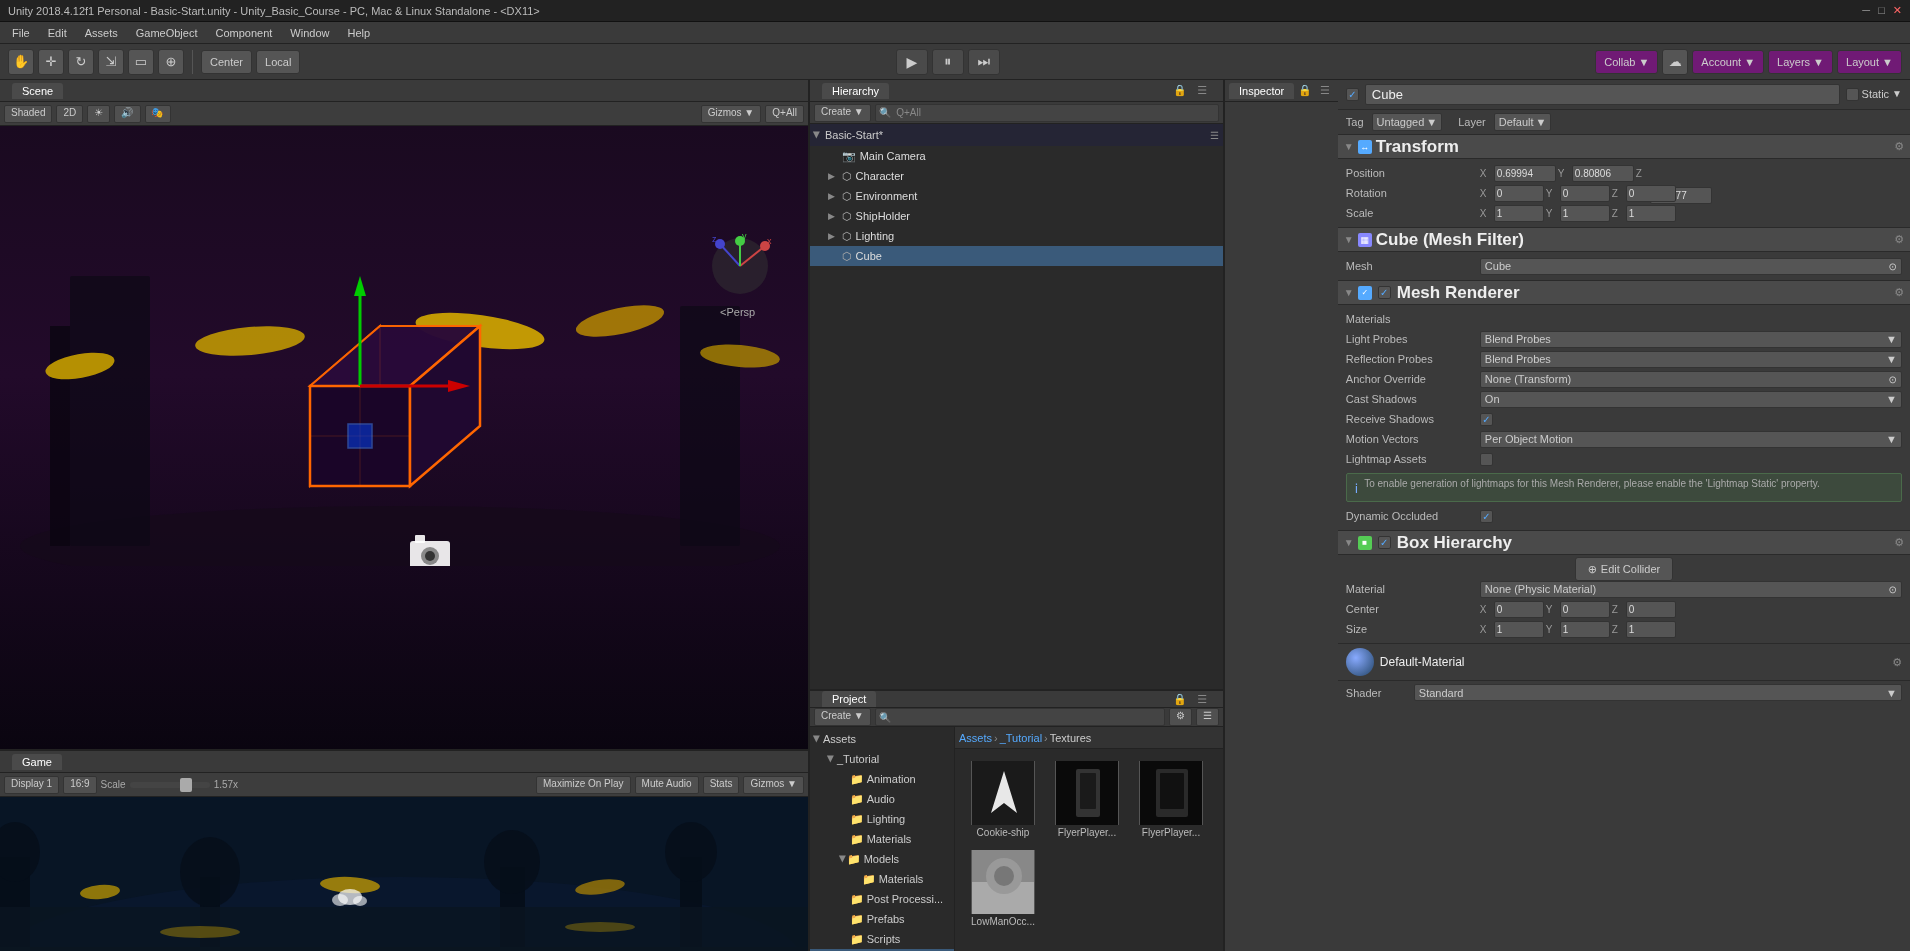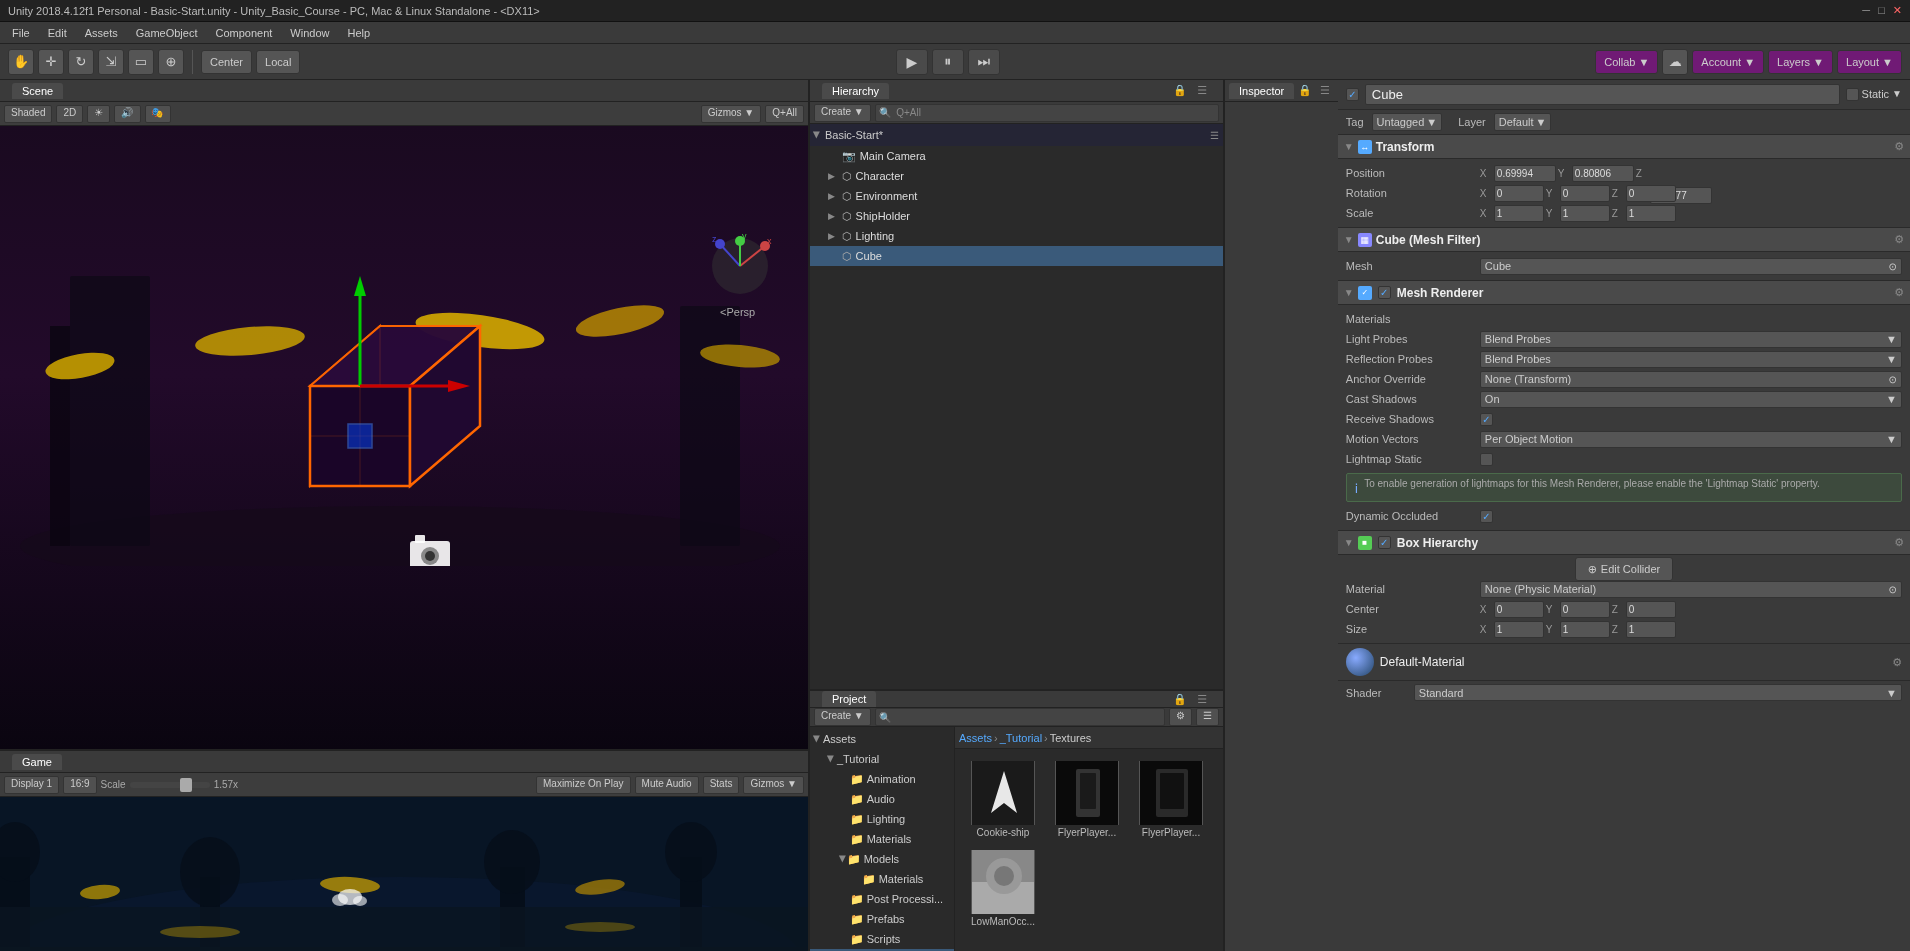--- a/index.html
+++ b/index.html
@@ -418,21 +418,21 @@
       background: #4a4a4a;
       height: 24px;
       display: flex;
       align-items: center;
       padding: 0 6px;
       gap: 4px;
       border-bottom: 1px solid #2a2a2a;
       cursor: pointer;
     }
     .component-title {
-      font-size: 12px;
+      font-size: 17px;
       color: #eee;
       font-weight: bold;
     }
     .component-body {
       background: #3a3a3a;
       padding: 4px 8px;
       border-bottom: 1px solid #2a2a2a;
     }
     .prop-row {
       display: flex;
@@ -1082,21 +1082,21 @@
           <div class="checkbox checked">✓</div>
         </div>
         <div class="prop-row">
           <span class="prop-label">Motion Vectors</span>
           <div class="prop-dropdown">
             <span>Per Object Motion</span>
             <span>▼</span>
           </div>
         </div>
         <div class="prop-row">
-          <span class="prop-label">Lightmap Static</span>
+          <span class="prop-label">Lightmap Assets</span>
           <div class="checkbox"></div>
         </div>
         <div class="info-box">
           <span class="info-icon">ℹ</span>
           <span>To enable generation of lightmaps for this Mesh Renderer, please enable the 'Lightmap Static' property.</span>
         </div>
         <div class="prop-row">
           <span class="prop-label">Dynamic Occluded</span>
           <div class="checkbox checked">✓</div>
         </div>

